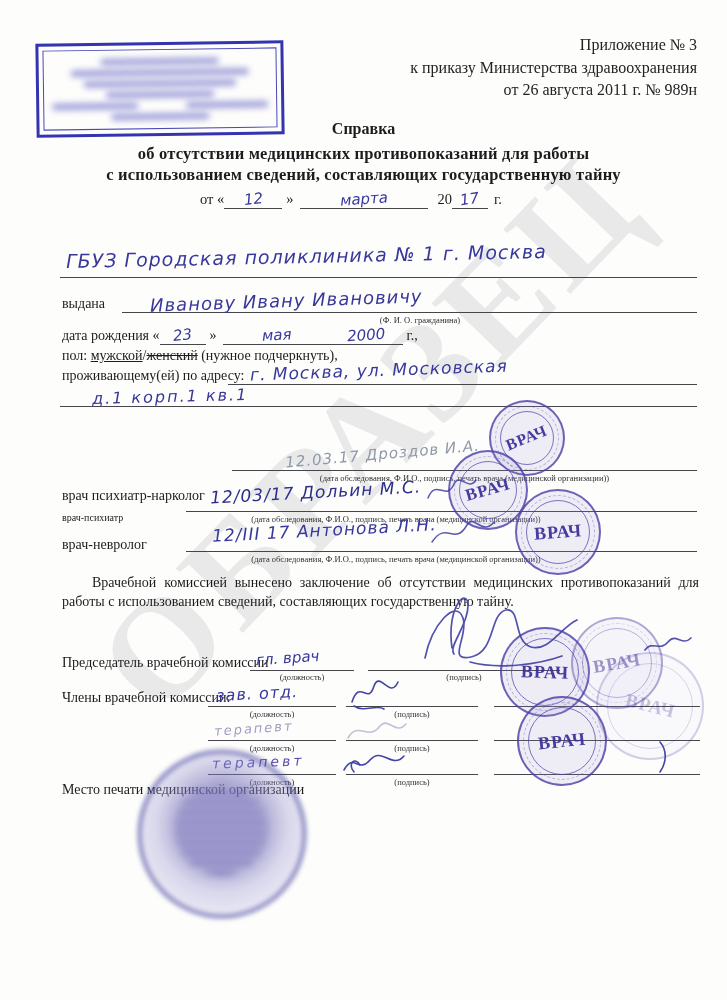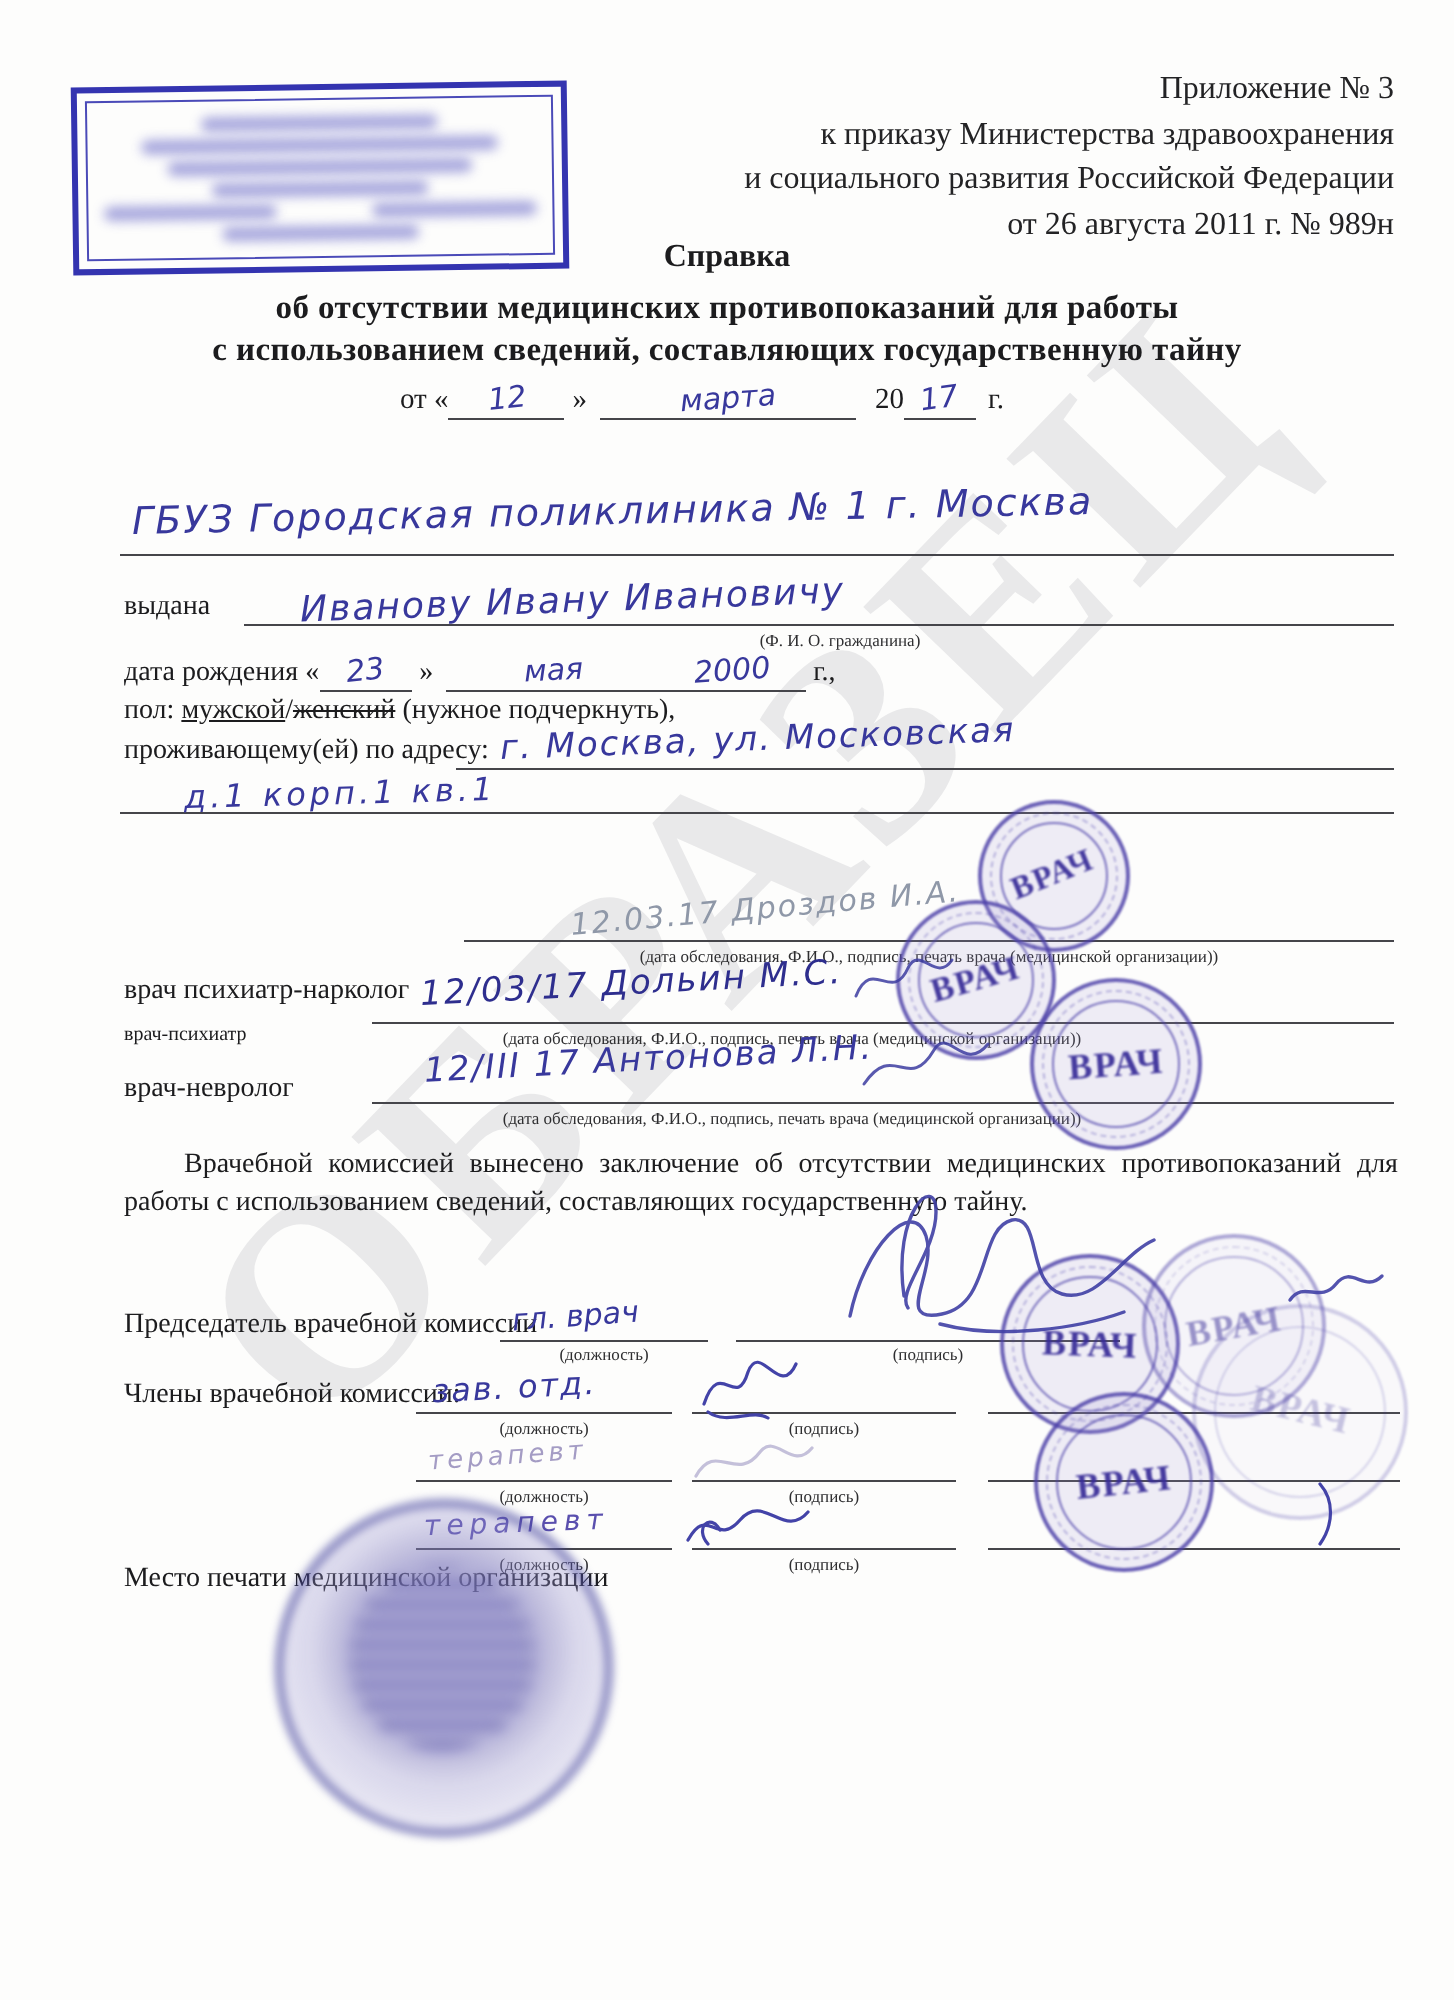--- a/index.html
+++ b/index.html
@@ -65,21 +65,20 @@
         <div class="blur-line" style="width:40%;"></div>
         <div class="blur-line" style="width:38%;"></div>
       </div>
       <div class="blur-line" style="width:45%;margin:0 auto;"></div>
     </div>
   </div>
 
   <div class="abs corner right">
     <div>Приложение № 3</div>
     <div>к приказу Министерства здравоохранения</div>
-    <div>и социального развития Российской Федерации</div>
     <div>от 26 августа 2011 г. № 989н</div>
   </div>
 
   <div class="abs center b" style="left:0;top:120px;width:727px;font-size:16px;">Справка</div>
   <div class="abs center b" style="left:0;top:144px;width:727px;font-size:16.5px;letter-spacing:.2px;">об отсутствии медицинских противопоказаний для работы</div>
   <div class="abs center b" style="left:0;top:165px;width:727px;font-size:16.5px;letter-spacing:.2px;">с использованием сведений, составляющих государственную тайну</div>
 
   <div class="abs row" style="left:200px;top:190px;font-size:14.5px;">
     <span>от «</span>
     <span class="slot" style="width:58px;">

